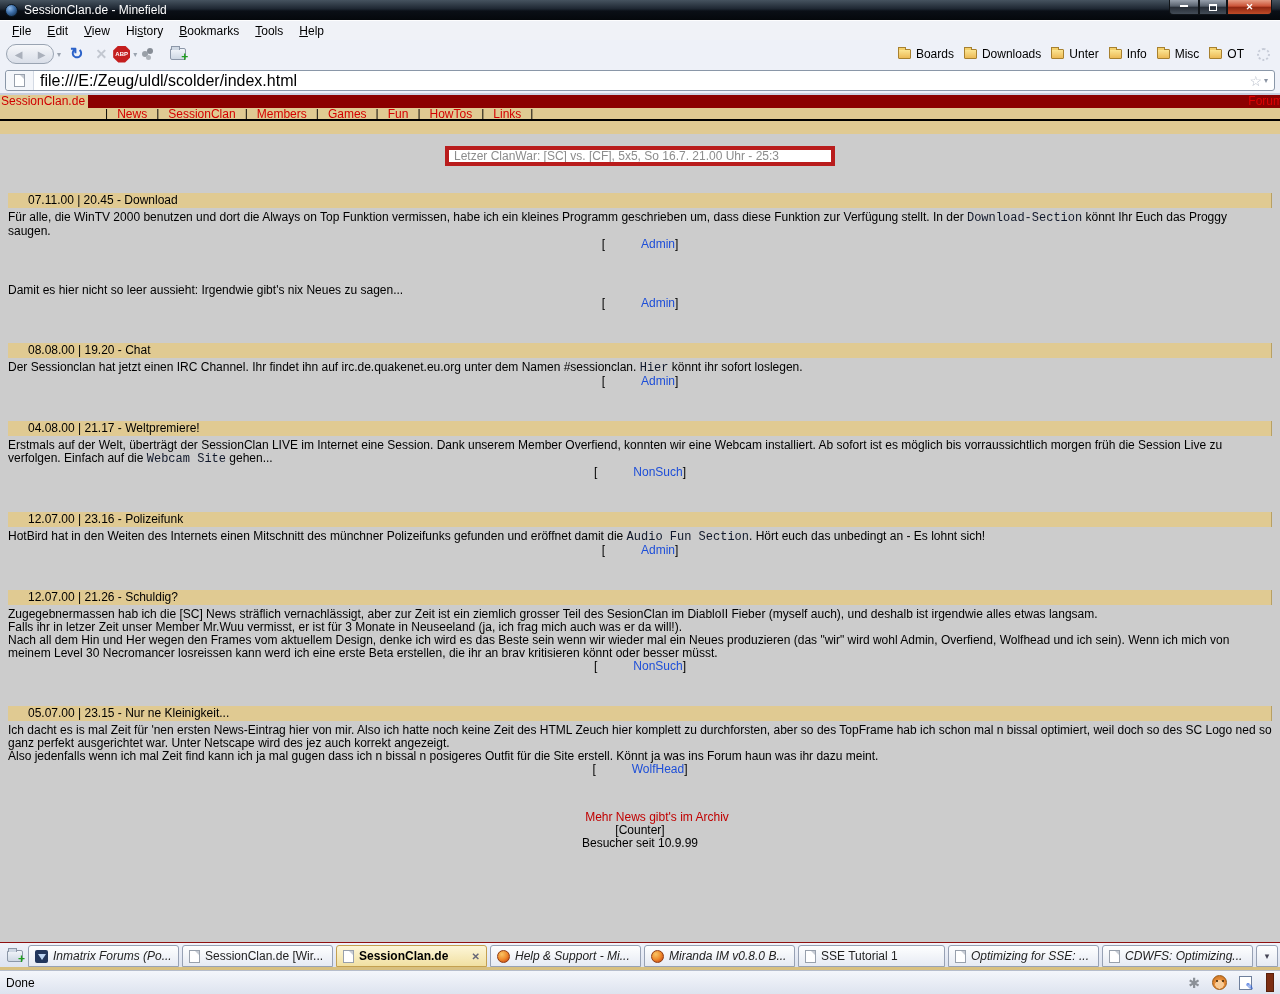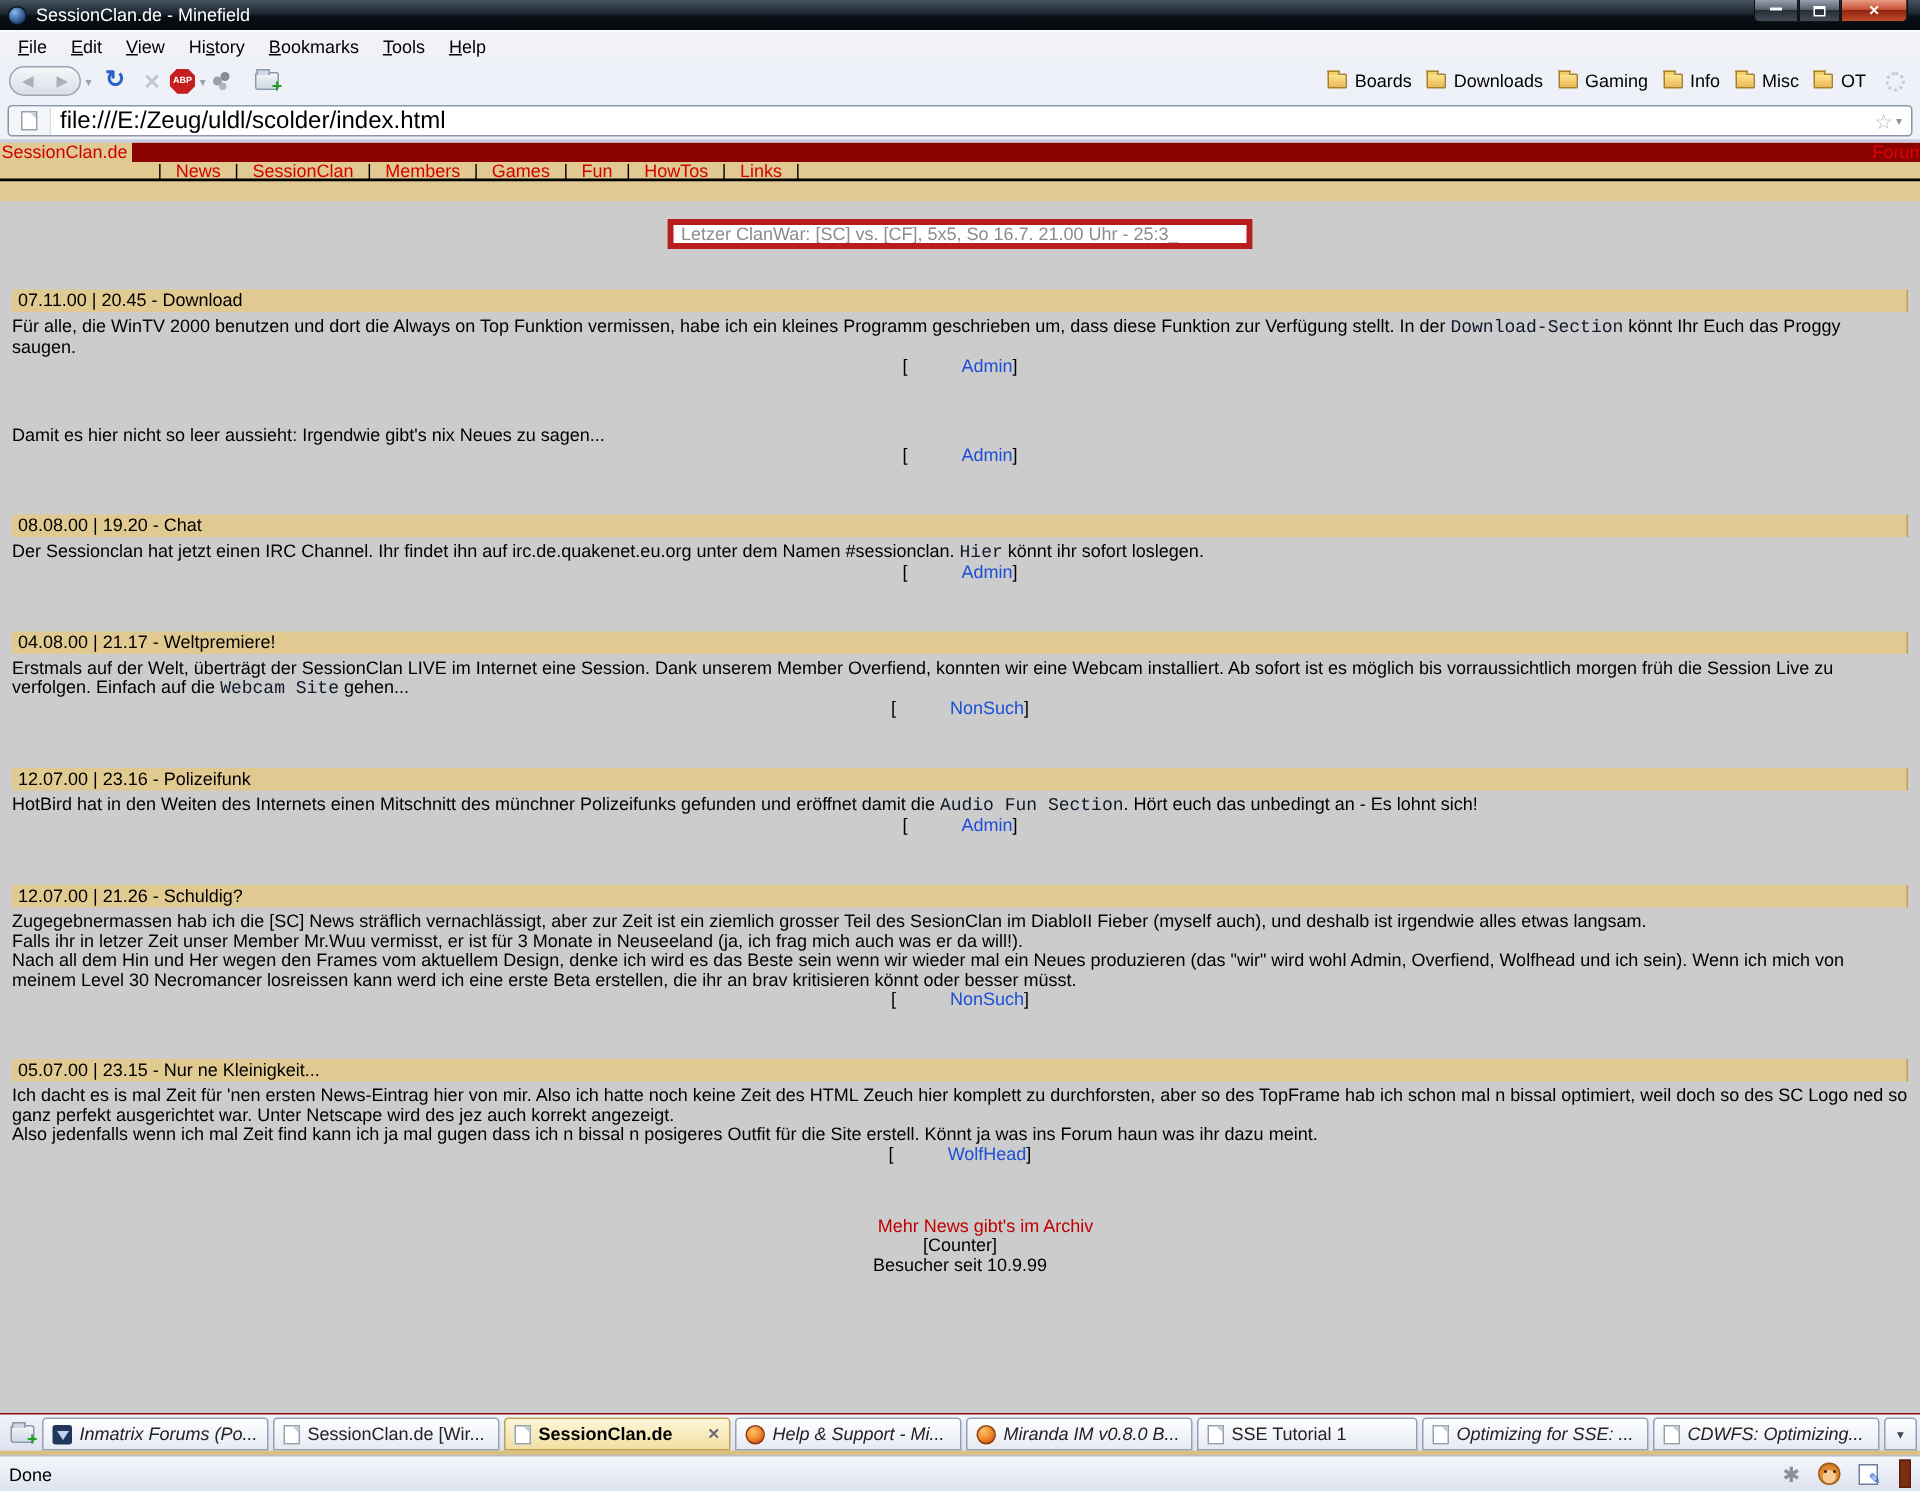--- a/index.html
+++ b/index.html
@@ -82,21 +82,21 @@
     padding-left:96px; border-bottom:2px solid #000; white-space:nowrap; }
   .hdr-nav .pipe { color:#000; margin:0 9px; }
   .hdr-nav .navlink { color:#d40000; }
   .hdr-spacer { height:13px; background:#e0ca92; }
   .content { position:relative; height:100%; }
   .ticker-wrap { text-align:center; margin-top:12px; }
   .ticker { width:390px; height:20px; border:4px solid #b91c1c; background:#fff; color:#8c8c8c;
     font-family:"Liberation Sans",sans-serif; font-size:12px; padding:0 5px; outline:none; }
   .news-list { margin-top:27px; }
   .news-item { margin:0 8px 33px 8px; }
-  .news-title { background:#e0ca92; height:15px; line-height:15px; font-size:12px; color:#000; padding-left:4px; border-right:1px solid #b8a064; }
+  .news-title { background:#e0ca92; height:15px; line-height:15px; font-size:12px; color:#000; padding-left:20px; border-right:1px solid #b8a064; }
   .news-body { margin-top:3px; font-size:12px; line-height:13px; color:#000; white-space:pre-wrap; }
   .body-link { color:#0f172a;font-family:Liberation Mono, monospace; }
   .news-sig { text-align:center; font-size:12px; line-height:13px; color:#000; }
   .news-sig .signame { color:#1d4ed8;padding-left:36px; }
   .archive { text-align:center; margin-top:34px; font-size:12px; color:#c00000;padding-left:34px; }
   .counterblock { text-align:center; font-size:12px; line-height:13px; color:#000; }
 
   
   .tabbar { position:absolute; top:942px; left:0; right:0; height:28px;
     background:linear-gradient(#f0f3fa,#dde3f0); border-top:1px solid #8f1010;
@@ -180,21 +180,21 @@
         <span class="bm-item">
           <span class="folder-icon"></span>
           <span>Boards</span>
         </span>
         <span class="bm-item">
           <span class="folder-icon"></span>
           <span>Downloads</span>
         </span>
         <span class="bm-item">
           <span class="folder-icon"></span>
-          <span>Gaming</span>
+          <span>Unter</span>
         </span>
         <span class="bm-item">
           <span class="folder-icon"></span>
           <span>Info</span>
         </span>
         <span class="bm-item">
           <span class="folder-icon"></span>
           <span>Misc</span>
         </span>
         <span class="bm-item">

